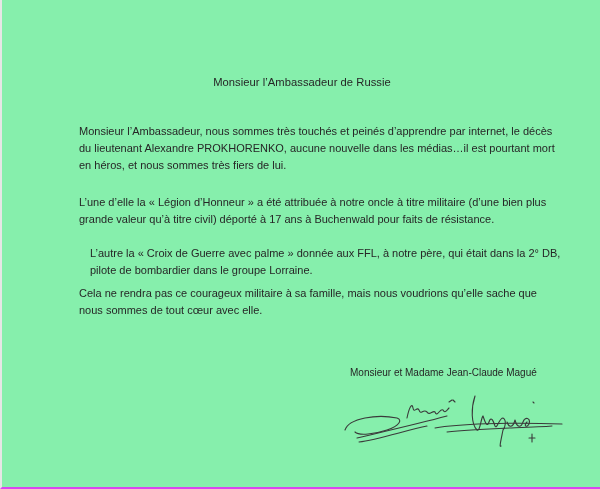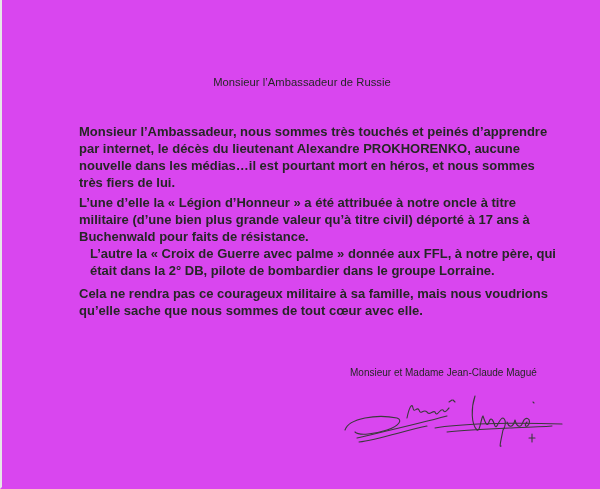--- a/index.html
+++ b/index.html
@@ -1,21 +1,21 @@
 <!DOCTYPE html>
 <html><head>
 <meta charset="utf-8">
 <style>
   html, body { margin:0; padding:0; }
   body { width:600px; height:489px; background:#ffffff; overflow:hidden; position:relative;
          font-family:"Liberation Sans", "DejaVu Sans", sans-serif; color:#262626; }
-  .page { position:absolute; left:0; top:0; width:600px; height:489px; background:#d946ef;
+  .page { position:absolute; left:0; top:0; width:600px; height:489px; background:#86efac;
           border-left:2px solid #e6e6e6; border-bottom:2px solid #d946ef; box-sizing:border-box; }
   .title { position:absolute; top:76px; left:0; width:600px; text-align:center; font-size:11.2px; letter-spacing:0.05px; }
-  .para { position:absolute; left:77px; width:480px; font-size:13px; line-height:17px; margin:0;font-weight:bold; }
+  .para { position:absolute; left:77px; width:480px; font-size:11px; line-height:17px; margin:0; }
   .p1 { top:123px; }
   .p2 { top:172px; }
   .p3 { top:194px; }
   .p4 { top:245px; left:80px;margin-left:8px; }
   .p5 { top:285px; }
   .closing { position:absolute; top:367px; left:348px; font-size:10px; white-space:nowrap; }
   .signature { position:absolute; left:335px; top:388px; width:235px; height:75px; }
 </style>
 </head>
 <body>

